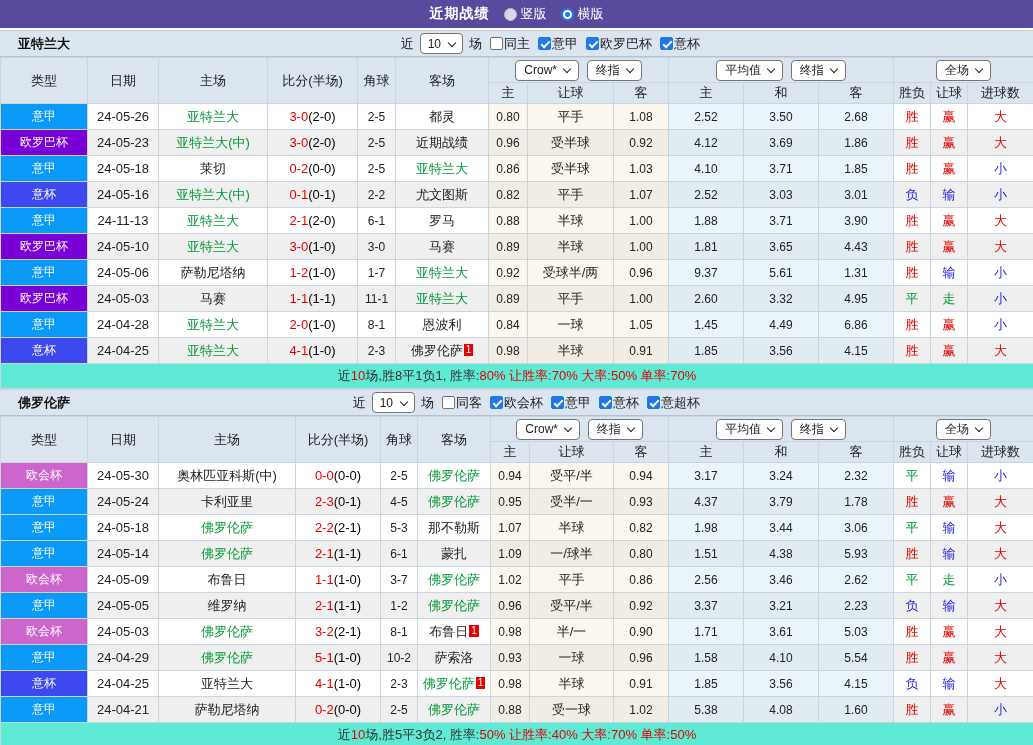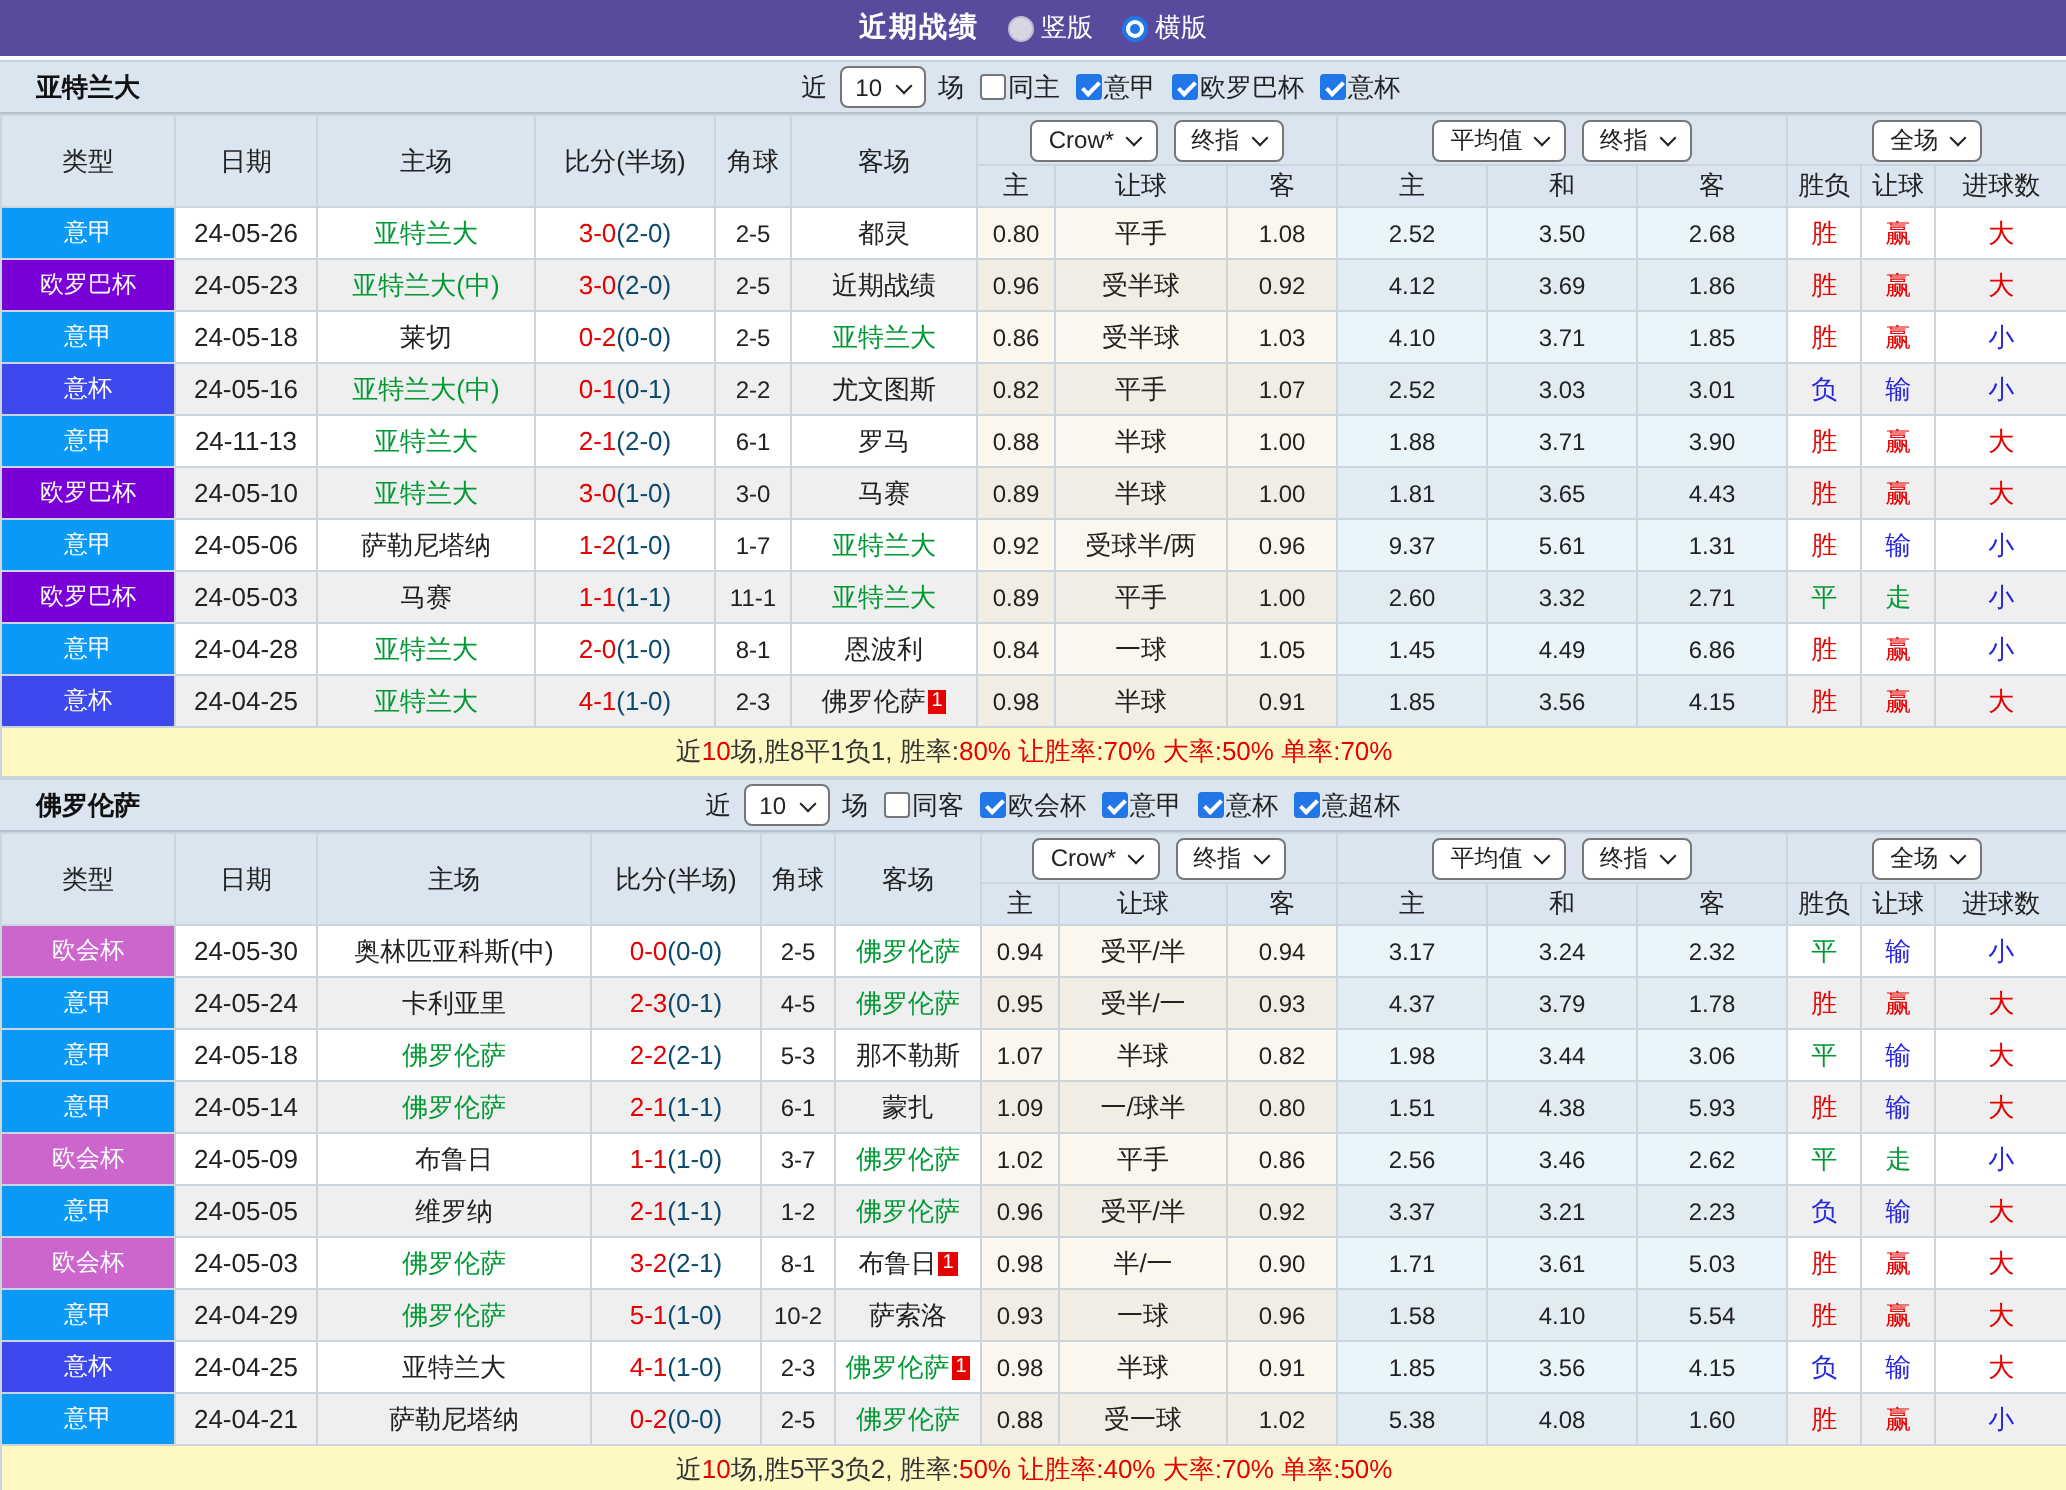--- a/index.html
+++ b/index.html
@@ -29,23 +29,23 @@
   .num{font-size:12px}
   td.league{color:#fff;font-size:12px}
   tr.r-even td{background:#EFEFEF}
   tr.r-odd td{background:#FFFFFF}
   tr.r-odd td.cream{background:#FBF6EE}
   tr.r-even td.cream{background:#F1ECE4}
   tr.r-odd td.lblue{background:#E9F4FB}
   tr.r-even td.lblue{background:#E0EBF2}
   .tgreen{color:#009933}
   .ft{color:#E60000}
-  .ht{color:#0c4a6e}
+  .ht{color:#000000}
   .b1{background:#E60000;color:#fff;font-size:10px;line-height:12px;padding:0 2px;display:inline-block;vertical-align:2px;margin-left:1px}
-  tfoot td{height:24px;background:#fef9c3;font-size:13px}
+  tfoot td{height:24px;background:#5eead4;font-size:13px}
   .sk{color:#333}
   .sr{color:#E60000}
   .dd{display:inline-flex;align-items:center;gap:7px;background:#fff;border:1px solid #767676;border-radius:4px;height:19px;padding:0 8px;font-size:12px;vertical-align:middle;cursor:pointer}
   .dd+.dd{margin-left:4px}
   .chev{width:5px;height:5px;border-right:1px solid #222;border-bottom:1px solid #222;transform:rotate(45deg);margin-top:-2px}
 </style>
 </head>
 <body>
 
 <div class="topbar">
@@ -278,21 +278,21 @@
           <td>24-05-03</td>
           <td><span>马赛</span></td>
           <td><span class="ft">1-1</span><span class="ht">(1-1)</span></td>
           <td class="num">11-1</td>
           <td><span class="tgreen">亚特兰大</span></td>
           <td class="cream num">0.89</td>
           <td class="cream">平手</td>
           <td class="cream num">1.00</td>
           <td class="lblue num">2.60</td>
           <td class="lblue num">3.32</td>
-          <td class="lblue num">2.71</td>
+          <td class="lblue num">4.95</td>
           <td style="color: rgb(0, 153, 51);">平</td>
           <td style="color: rgb(0, 153, 51);">走</td>
           <td style="color: rgb(39, 39, 221);">小</td>
         </tr>
         <tr class="r-odd">
           <td class="league" style="background: rgb(10, 153, 247);">意甲</td>
           <td>24-04-28</td>
           <td><span class="tgreen">亚特兰大</span></td>
           <td><span class="ft">2-0</span><span class="ht">(1-0)</span></td>
           <td class="num">8-1</td>

